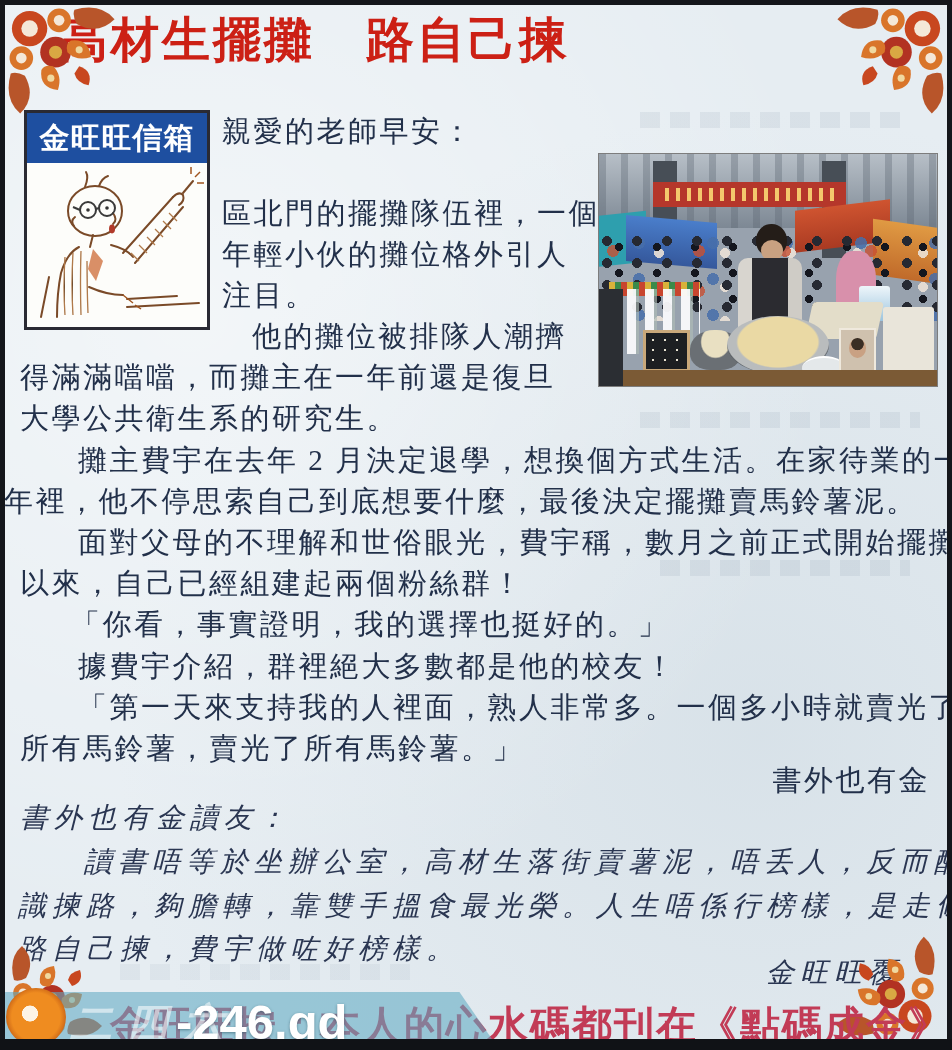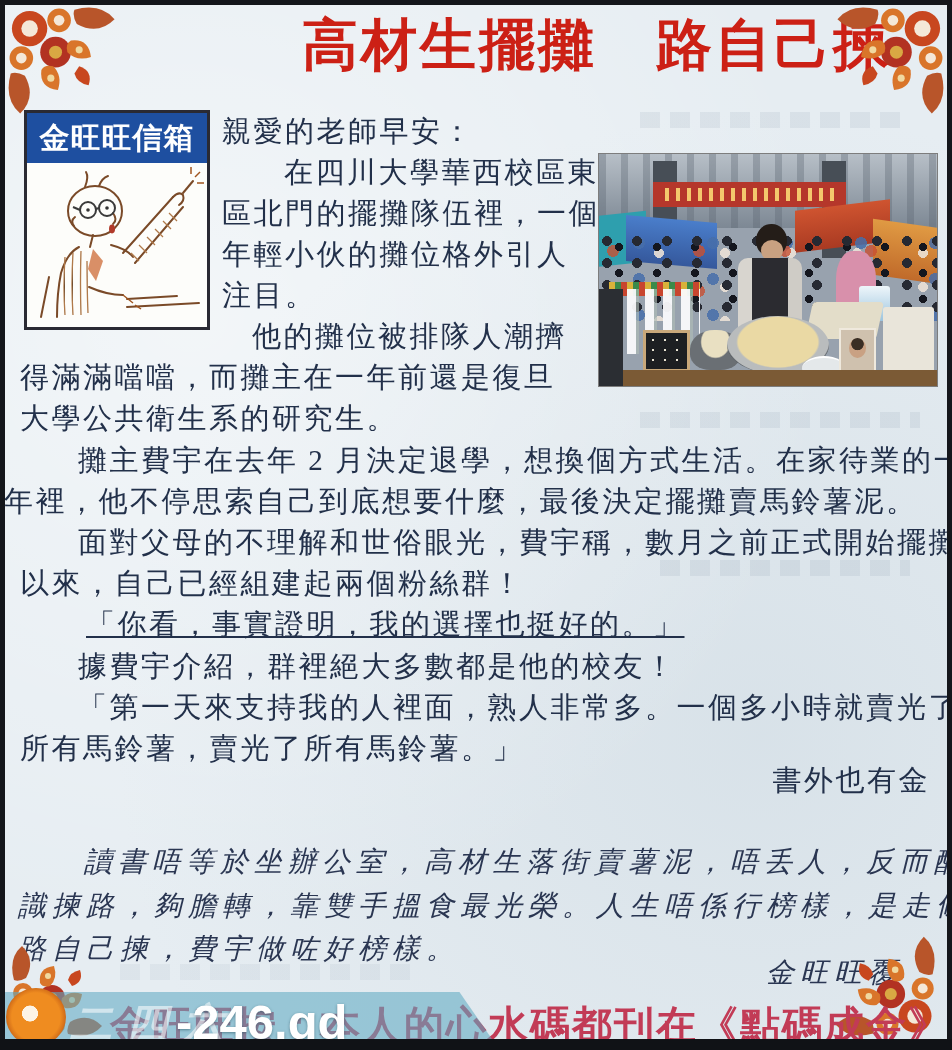--- a/index.html
+++ b/index.html
@@ -6,22 +6,22 @@
   .page{position:relative;width:952px;height:1050px;overflow:hidden;
     background:
       radial-gradient(ellipse at 20% 30%, rgba(255,255,255,.5), transparent 60%),
       radial-gradient(ellipse at 80% 70%, rgba(190,205,215,.35), transparent 60%),
       #e6edf2;
     font-family:"Liberation Serif","DejaVu Serif",serif;}
   .frame{position:absolute;inset:0;border:5px solid #14161b;pointer-events:none;z-index:40;}
   .bottom-strip{position:absolute;left:0;right:0;bottom:0;height:11px;background:#101216;z-index:41;}
 
   
-  .title{position:absolute;left:60px;right:60px;top:8px;text-align:right;
-    font-size:56px;font-weight:bold;color:#cc2015;letter-spacing:3px;white-space:nowrap;}
+  .title{position:absolute;left:60px;right:60px;top:8px;text-align:left;
+    font-size:48px;font-weight:bold;color:#cc2015;letter-spacing:3px;white-space:nowrap;}
 
   
   .orn{position:absolute;width:118px;height:118px;z-index:5;}
   .orn svg{width:100%;height:100%;}
   .orn-tl{left:6px;top:5px;}
   .orn-tr{right:6px;top:5px;transform:scaleX(-1);}
   .orn-bl{left:6px;bottom:12px;transform:scaleY(-1);width:108px;height:100px;}
   .orn-br{right:6px;bottom:12px;transform:scale(-1,-1);width:128px;height:110px;}
 
   
@@ -39,21 +39,21 @@
   .ln-2{left:222px;top:194px;}
   .ln-3{left:222px;top:235px;}
   .ln-4{left:222px;top:276px;}
   .ln-5{left:252px;top:317px;}
   .ln-6{left:20px;top:358px;}
   .ln-7{left:20px;top:399px;}
   .ln-8{left:78px;top:441px;}
   .ln-9{left:4px;top:482px;}
   .ln-10{left:78px;top:523px;}
   .ln-11{left:20px;top:564px;}
-  .ln-12{left:86px;top:605px;text-decoration:underline;}
+  .ln-12{left:71px;top:605px;}
   .ln-13{left:78px;top:647px;}
   .ln-14{left:78px;top:688px;}
   .ln-15{left:20px;top:729px;text-align:right;}
   .signoff{right:22px;top:761px;left:auto;}
   .kai{font-style:italic;color:#2a3652;letter-spacing:6px;font-size:28px;}
   .rl-0{left:20px;top:799px;}
   .rl-1{left:84px;top:843px;}
   .rl-2{left:18px;top:887px;}
   .rl-3{left:18px;top:930px;}
   .reply-sig{right:50px;top:954px;left:auto;font-style:italic;}
@@ -258,37 +258,37 @@
     <div class="ph-bowl"></div>
     <div class="ph-foam"></div>
     <div class="ph-card">
       <div class="ph-card-face"></div>
     </div>
     <div class="ph-table"></div>
     <div class="ph-dark"></div>
   </div>
 
   <div class="ln ln-0">親愛的老師早安：</div>
-  <div class="ln ln-1">在四川大學華西校區東</div>
   <div class="ln ln-2">區北門的擺攤隊伍裡，一個</div>
   <div class="ln ln-3">年輕小伙的攤位格外引人</div>
   <div class="ln ln-4">注目。</div>
   <div class="ln ln-5">他的攤位被排隊人潮擠</div>
   <div class="ln ln-6">得滿滿噹噹，而攤主在一年前還是復旦</div>
   <div class="ln ln-7">大學公共衛生系的研究生。</div>
   <div class="ln ln-8">攤主費宇在去年 2 月決定退學，想換個方式生活。在家待業的一</div>
   <div class="ln ln-9">年裡，他不停思索自己到底想要什麼，最後決定擺攤賣馬鈴薯泥。</div>
   <div class="ln ln-10">面對父母的不理解和世俗眼光，費宇稱，數月之前正式開始擺攤</div>
   <div class="ln ln-11">以來，自己已經組建起兩個粉絲群！</div>
   <div class="ln ln-12">「你看，事實證明，我的選擇也挺好的。」</div>
   <div class="ln ln-13">據費宇介紹，群裡絕大多數都是他的校友！</div>
   <div class="ln ln-14">「第一天來支持我的人裡面，熟人非常多。一個多小時就賣光了</div>
   <div class="ln ln-15">所有馬鈴薯，賣光了所有馬鈴薯。」</div>
   <div class="ln signoff">書外也有金</div>
 
+  <div class="ln kai rl-0">書外也有金讀友：</div>
   <div class="ln kai rl-1">讀書唔等於坐辦公室，高材生落街賣薯泥，唔丢人，反而醒！</div>
   <div class="ln kai rl-2">識揀路，夠膽轉，靠雙手搵食最光榮。人生唔係行榜樣，是走條屬</div>
   <div class="ln kai rl-3">路自己揀，費宇做咗好榜樣。</div>
   <div class="ln kai reply-sig">金旺旺覆</div>
 
   <div class="footer-notice">金旺旺按：本人的心水碼都刊在《點碼成金》，請查閱。</div>
 
   <div class="ghost g1"></div>
   <div class="ghost g2"></div>
   <div class="ghost g3"></div>

